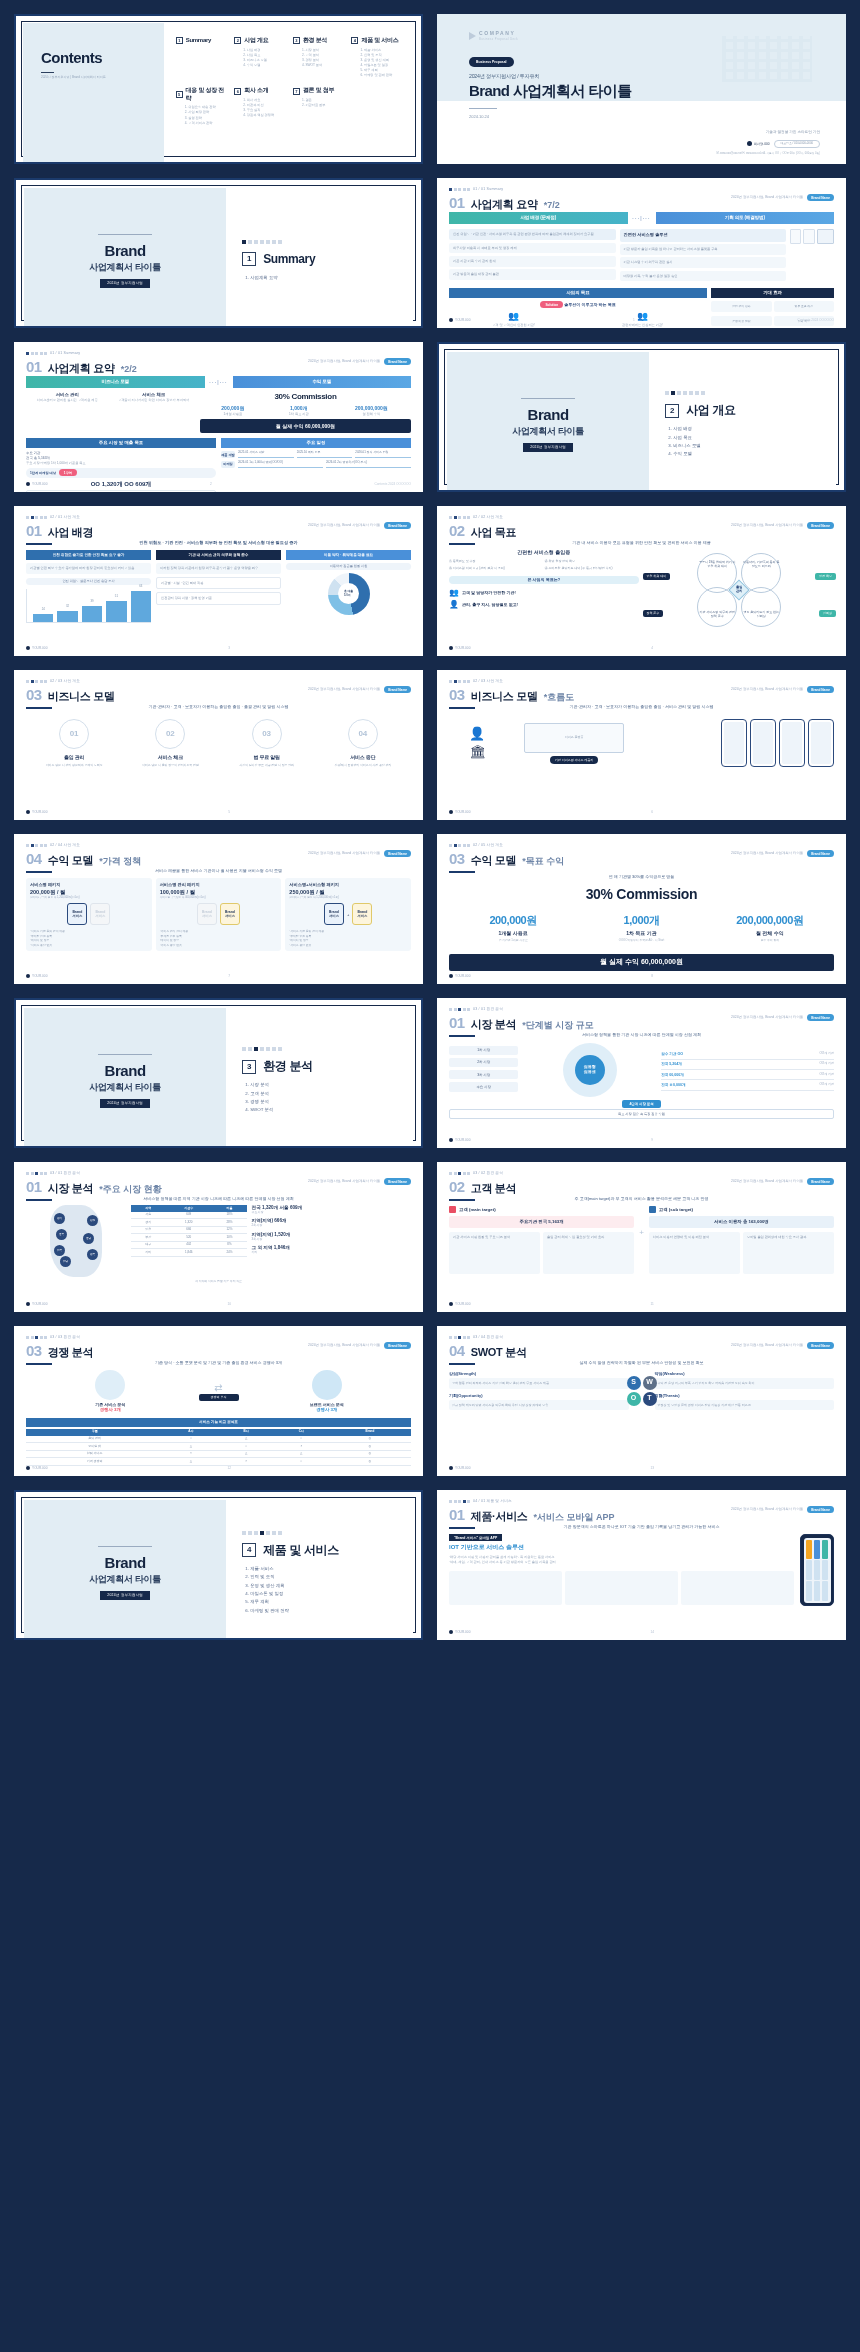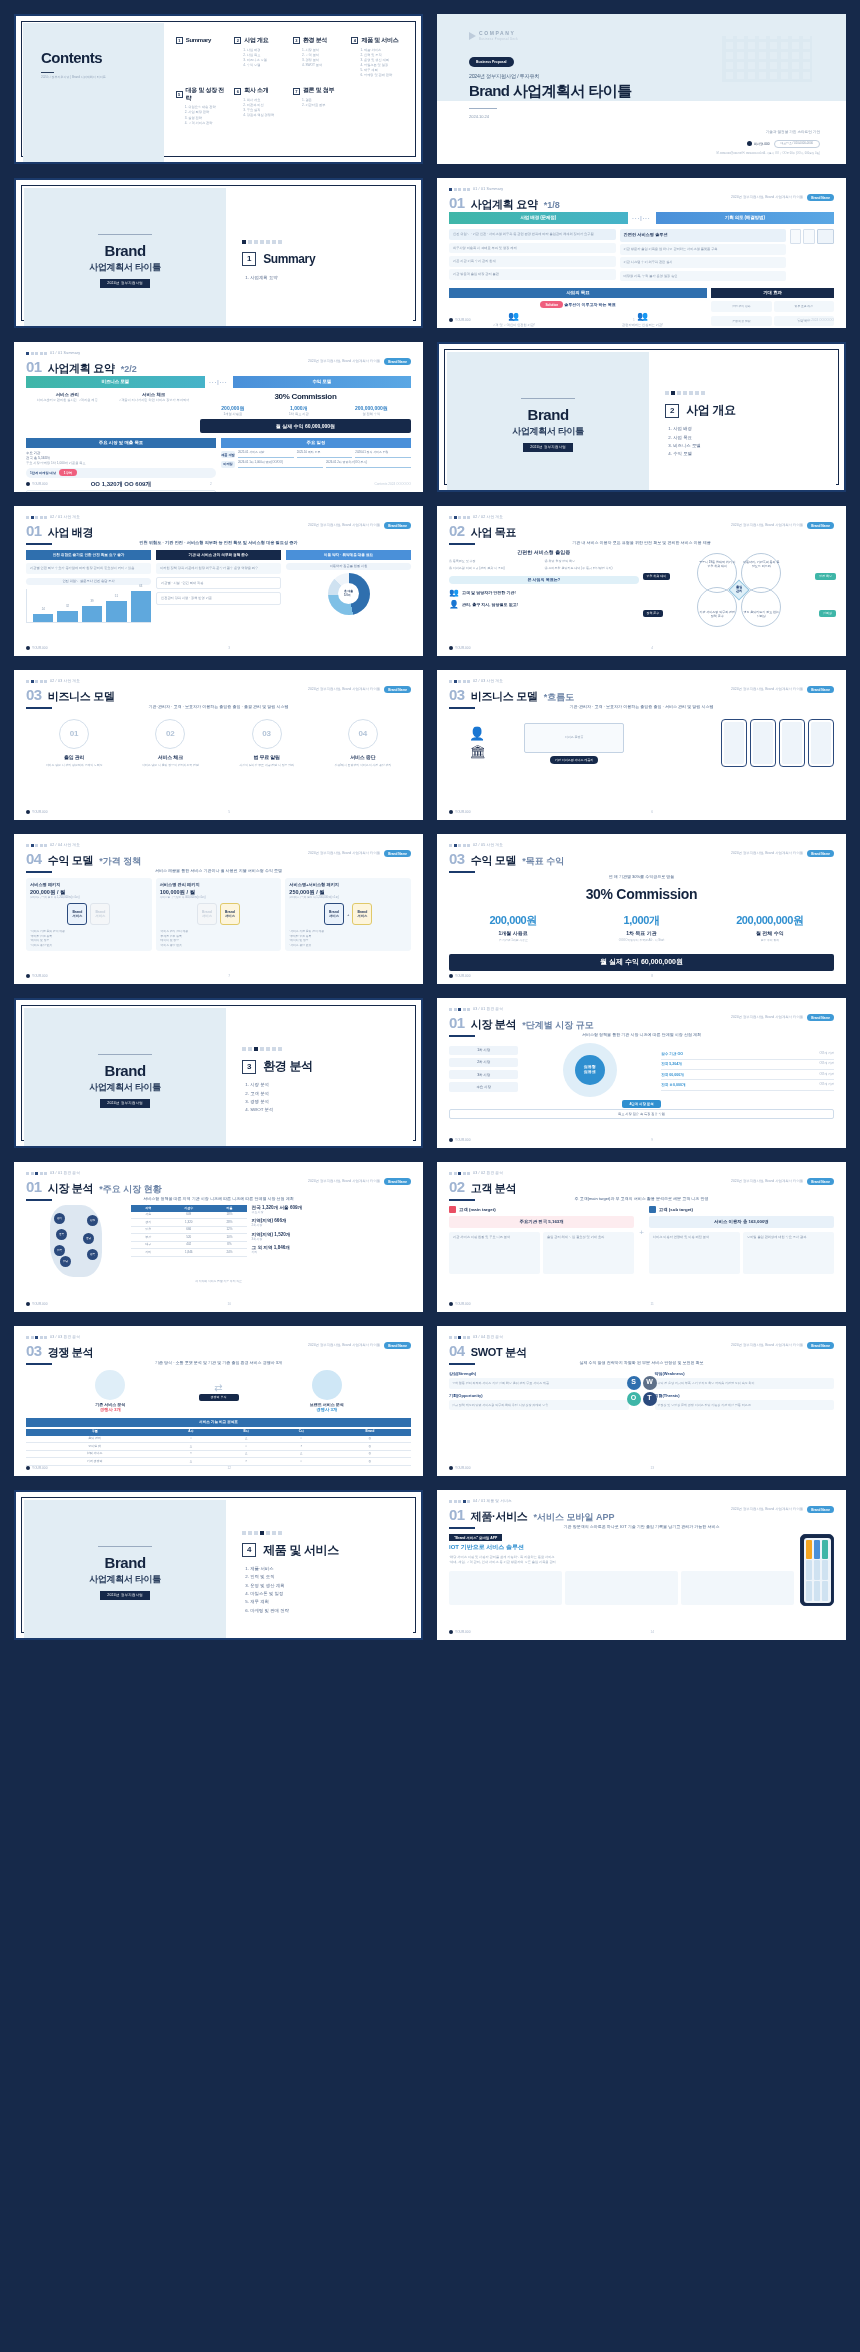--- a/index.html
+++ b/index.html
@@ -336,21 +336,21 @@
             <i></i>
             <i></i>
             <i></i>
             <i></i>
           </span>
         <span class="ey-txt">01 / 01  Summary</span>
       </div>
       <div class="title-row">
         <span class="t-num">01</span>
         <span class="t-txt">사업계획 요약</span>
-        <span class="t-sub">*1/8</span>
+        <span class="t-sub">*7/2</span>
       </div>
       <div class="head-rule"></div>
     </div>
     <div class="head-right">
       <span class="hr-txt">2024년 정부지원사업, Brand 사업계획서 타이틀</span>
       <span class="pill">Brand Name</span>
     </div>
     <div class="body">
       <div class="bandrow">
         <span class="band teal">사업 배경 (문제점)</span>

